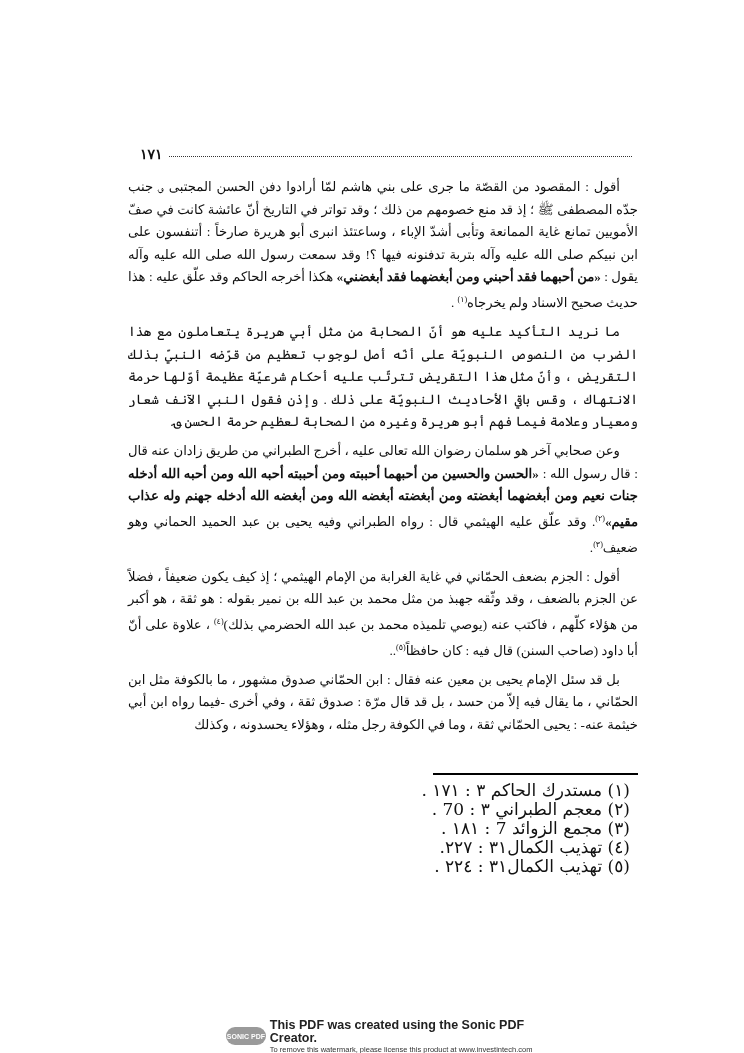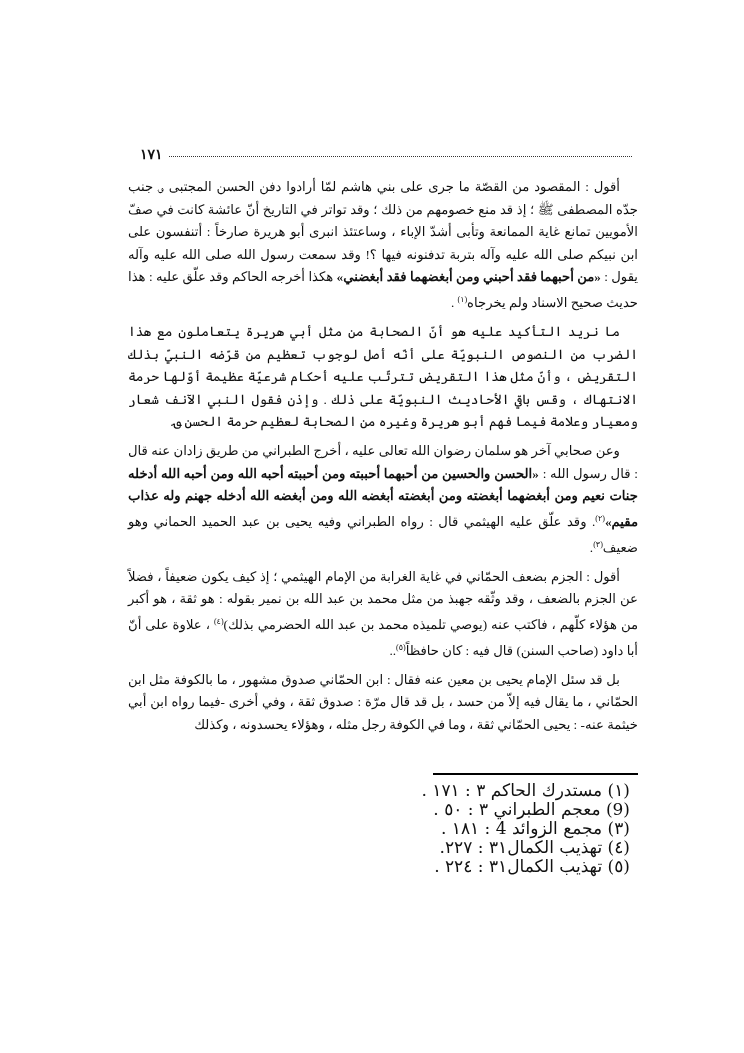--- a/index.html
+++ b/index.html
@@ -55,20 +55,27 @@
     </p>
     <p>
       <span>بل قد سئل الإمام يحيى بن معين عنه فقال : ابن الحمّاني صدوق مشهور ، ما بالكوفة مثل ابن الحمّاني ، ما يقال فيه إلاّ من حسد ، بل قد قال مرّة : صدوق ثقة ، وفي أخرى -فيما رواه ابن أبي خيثمة عنه- : يحيى الحمّاني ثقة ، وما في الكوفة رجل مثله ، وهؤلاء يحسدونه ، وكذلك</span>
     </p>
   </div>
 
   <div class="rule"></div>
 
   <div class="footnotes">
     <div>(١) مستدرك الحاكم ٣ : ١٧١ .</div>
-    <div>(9) معجم الطبراني ٣ : ٥٠ .</div>
-    <div>(٣) مجمع الزوائد 4 : ١٨١ .</div>
+    <div>(٢) معجم الطبراني ٣ : 70 .</div>
+    <div>(٣) مجمع الزوائد 7 : ١٨١ .</div>
     <div>(٤) تهذيب الكمال٣١ : ٢٢٧.</div>
     <div>(٥) تهذيب الكمال٣١ : ٢٢٤ .</div>
   </div>
 
+  <div class="watermark">
+    <div class="wm-logo">SONIC PDF</div>
+    <div class="wm-text">
+      <span class="wm-main">This PDF was created using the Sonic PDF Creator.</span>
+      <span class="wm-sub"><span>To remove this watermark, please license this product at </span><a>www.investintech.com</a></span>
+    </div>
+  </div>
 
 </div>
 
 </body></html>

